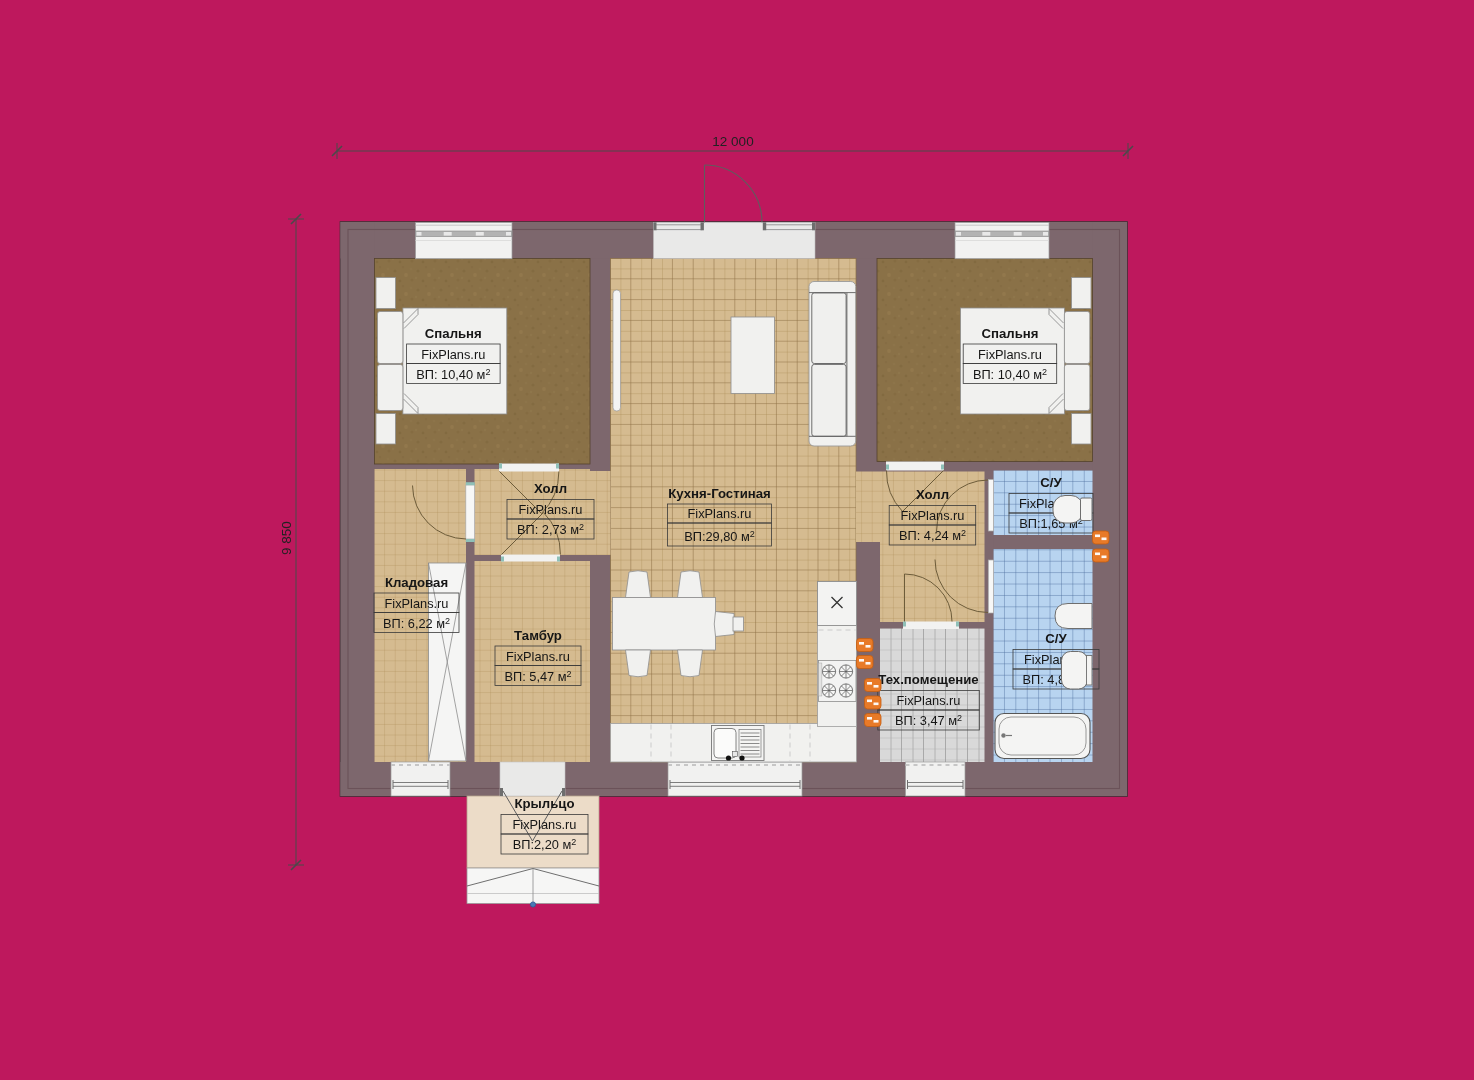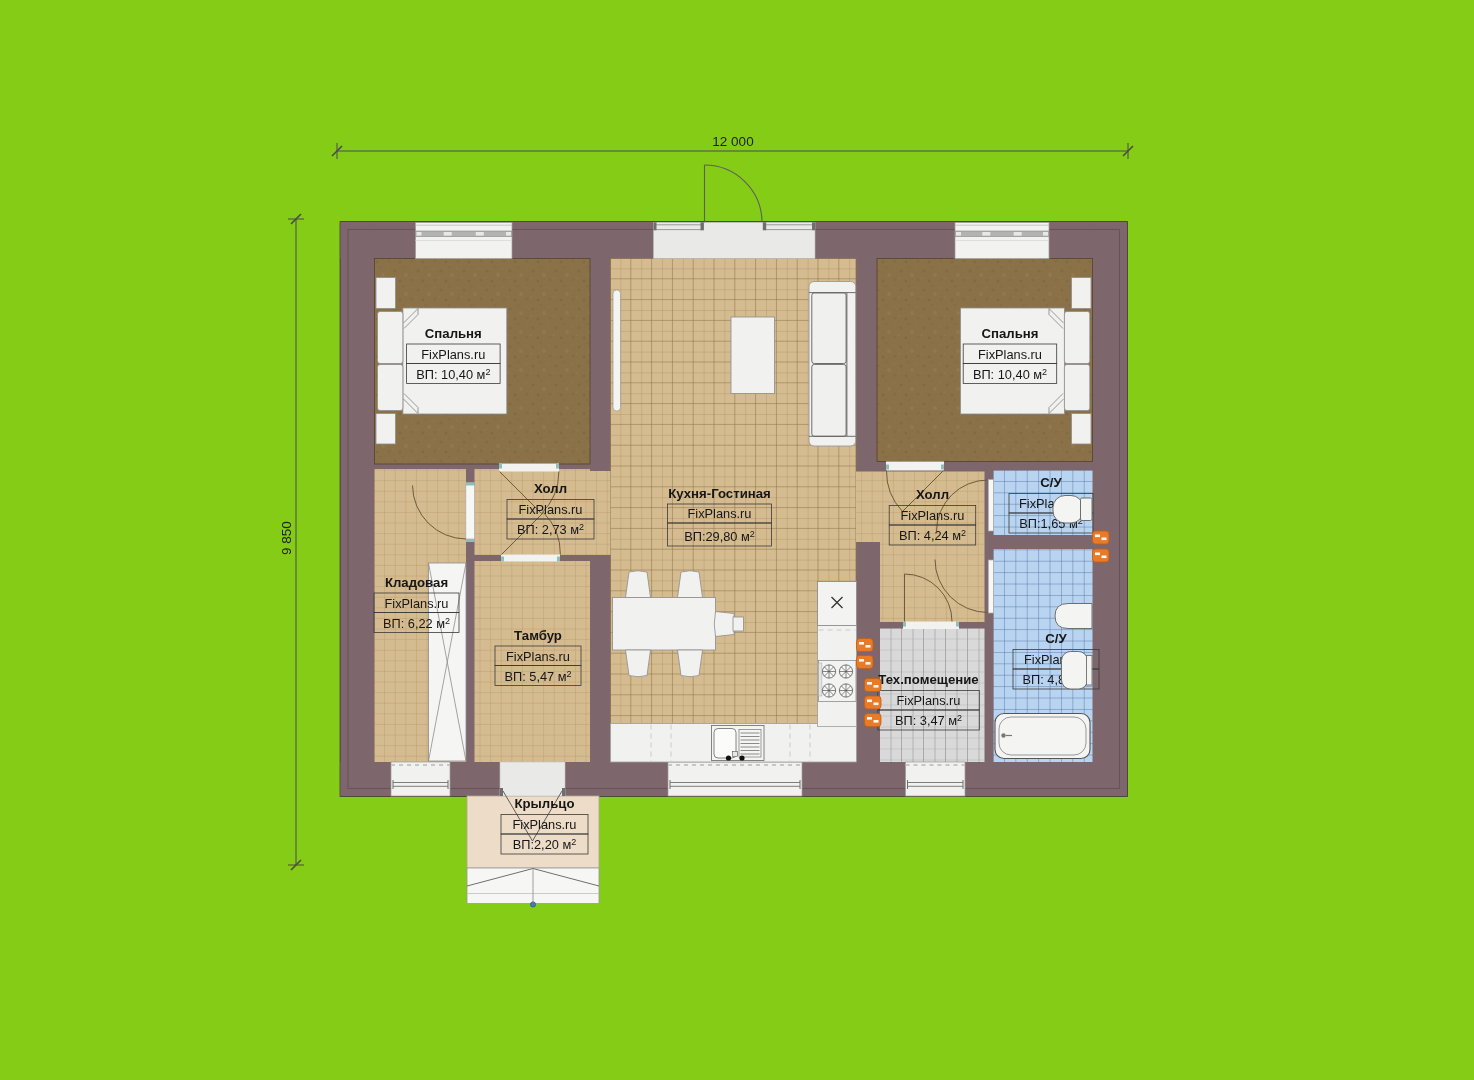--- a/index.html
+++ b/index.html
@@ -1,14 +1,14 @@
 <!DOCTYPE html>
 <html><head><meta charset="utf-8"><style>
 html,body{margin:0;padding:0;background:#ffffff;font-family:"Liberation Sans",sans-serif;}
-#plan{position:relative;width:1474px;height:1080px;background:#84cc16;overflow:hidden;}
+#plan{position:relative;width:1474px;height:1080px;background:#be185d;overflow:hidden;}
 </style></head><body>
 <div id="plan">
 <svg width="1474" height="1080" viewBox="0 0 1474 1080" xmlns="http://www.w3.org/2000/svg">
 <defs>
 <pattern id="tanF" width="10.6" height="10.6" patternUnits="userSpaceOnUse" patternTransform="translate(374.5,258.5)">
   <rect width="10.6" height="10.6" fill="#d5bb90"></rect>
   <path d="M10.6 0 V10.6 H0" fill="none" stroke="#a2834c" stroke-width="0.7" stroke-opacity="0.7"></path>
 </pattern>
 <pattern id="tanB" width="20.8" height="20.8" patternUnits="userSpaceOnUse" patternTransform="translate(610.5,258.5)">
   <rect width="20.8" height="20.8" fill="#d5bb90"></rect>

